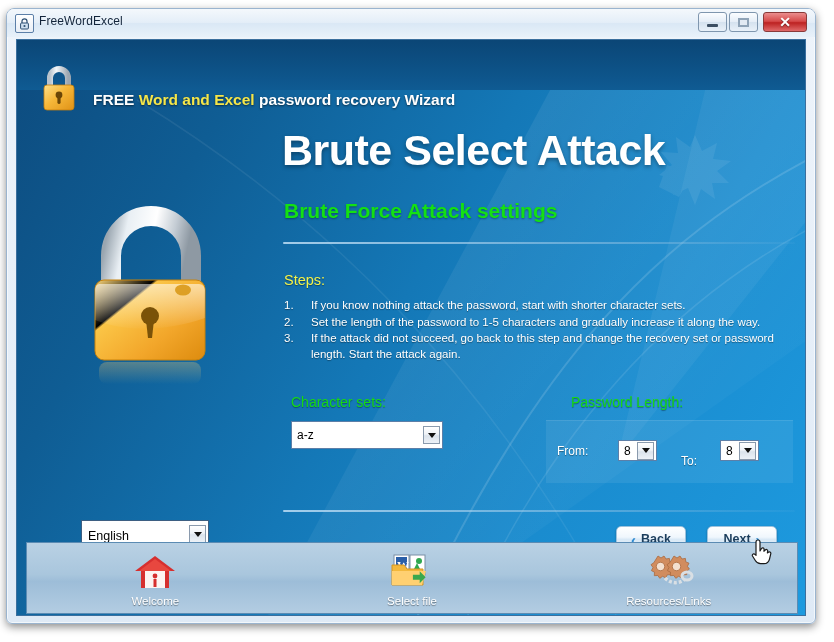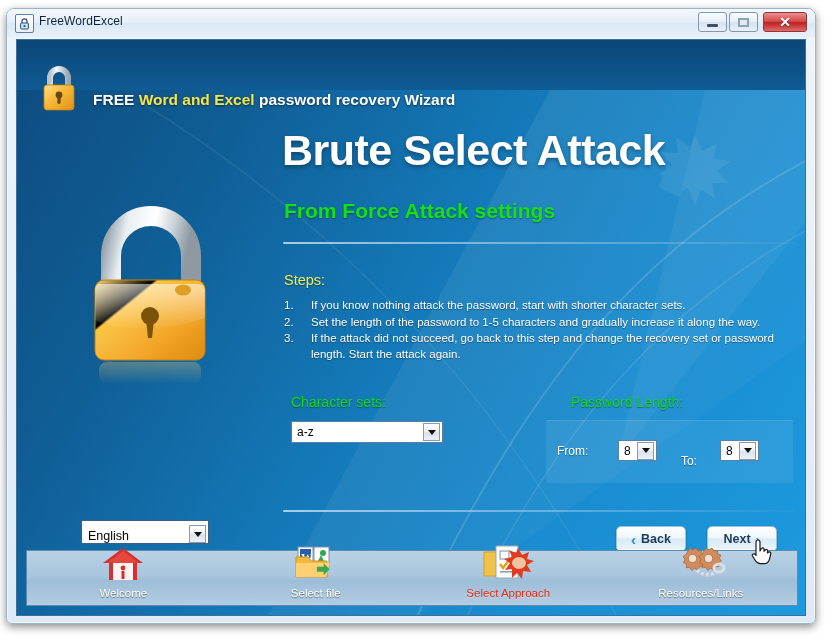--- a/index.html
+++ b/index.html
@@ -131,21 +131,21 @@
     position:absolute;
     font-size:14px; color:#17d817; font-weight:normal;
     text-shadow: 0 1px 1px rgba(0,0,0,0.35);
     white-space:nowrap;
   }
   #label-charsets { left:274px; top:354px; }
   #label-pwlength { left:534px; top:354px;margin-left:20px; }
 
   
   #charset-select {
-    position:absolute; left:274px; top:381px; width:152px; height:22px;
+    position:absolute; left:274px; top:381px; width:152px; height:28px;
     background:#ffffff; border:1px solid #5c7fa8;
     box-sizing:border-box;
     font-size:12px; color:#000000;
     display:flex; align-items:center;
   }
   #charset-select .sel-value { padding-left:5px; flex:1; }
   .combo-arrow-btn {
     width:17px; height:18px; margin-right:2px;
     border:1px solid #8a9aad;
     background: linear-gradient(180deg,#ffffff 0%,#eef2f7 45%,#dbe3ec 55%,#ecf1f7 100%);
@@ -209,22 +209,22 @@
   #btn-next { left:690px; top:486px; width:70px; }
   .chev {
     font-size:15px; font-weight:bold; color:#2f8ad0;
     line-height:1;
   }
   #btn-back .chev { margin-right:5px; }
   #btn-next .chev { margin-left:5px; }
 
   
   #stepbar {
-    position:absolute; left:9px; bottom:9px;
-    width:772px; height:56px;
+    position:absolute; left:9px; bottom:1px;
+    width:772px; height:72px;
     background: linear-gradient(180deg,#b9d1e4 0%,#a9c6dd 45%,#9dbdd8 55%,#b3cde2 100%);
     border:1px solid #5b8bb3;
     box-sizing:border-box;
     display:flex;
   }
   .step-item {
     flex:1; position:relative;
     display:flex; flex-direction:column; align-items:center; justify-content:flex-end;
     padding-bottom:6px;
   }
@@ -340,21 +340,21 @@
       <path d="M52 108 V76 A40 40 0 0 1 132 76 V112" fill="none" stroke="url(#shg)" stroke-width="20" stroke-linecap="round"></path>
       <rect x="36" y="100" width="110" height="80" rx="9" fill="url(#bodyg)" stroke="#c9820b" stroke-width="1"></rect>
       <path d="M40 104 h100 a6 6 0 0 1 6 6 v28 c-40 14 -80 14 -110 2 v-30 a6 6 0 0 1 4 -6 z" fill="url(#glossg)"></path>
       <ellipse cx="124" cy="110" rx="8" ry="5.5" fill="#d79512" opacity="0.85"></ellipse>
       <circle cx="91" cy="136" r="9" fill="#7a5208"></circle>
       <path d="M87 140 h8 l-2 18 h-4 z" fill="#7a5208"></path>
       <rect x="40" y="182" width="102" height="22" rx="8" fill="url(#refl)"></rect>
     </svg>
 
     <div id="page-title">Brute Select Attack</div>
-    <div id="section-subtitle">From Force Attack settings</div>
+    <div id="section-subtitle">Brute Force Attack settings</div>
     <div id="rule-top"></div>
 
     <div id="steps-label">Steps:</div>
     <div id="steps-list">
       <div class="step-row">
         <div class="step-num">1.</div>
         <div class="step-txt">If you know nothing attack the password, start with shorter character sets.</div>
       </div>
       <div class="step-row">
         <div class="step-num">2.</div>
@@ -436,37 +436,20 @@
             <path d="M25 19 l4-8 4 8 z" fill="#2fa84f"></path>
             <circle cx="31" cy="9" r="3" fill="#2fa84f"></circle>
             <path d="M4 13 h12 l3 4 h16 v16 H4 z" fill="#f3b83c" stroke="#d39522"></path>
             <path d="M4 19 h34 l-4 14 H4 z" fill="#ffd071"></path>
             <path d="M34 22 h8 v-4 l7 7 -7 7 v-4 h-8 z" fill="#3aa84e" transform="translate(-4,4) scale(0.85)"></path>
           </svg>
         </div>
         <div class="step-name">Select file</div>
       </div>
 
-      <div class="step-item">
-        <div class="step-icon">
-          <svg width="52" height="42" viewBox="0 0 52 42">
-            <path d="M2 10 h16 v24 H2 z" fill="#f0c24a" stroke="#d2a026"></path>
-            <path d="M14 4 h22 v32 H14 z" fill="#ffffff" stroke="#9aa7b5"></path>
-            <rect x="18" y="9" width="9" height="8" fill="none" stroke="#7b8fa5"></rect>
-            <rect x="29" y="10" width="6" height="1.6" fill="#8fa0b0"></rect>
-            <rect x="29" y="14" width="6" height="1.6" fill="#8fa0b0"></rect>
-            <path d="M18 22 l3 4 6 -8" fill="none" stroke="#e0a41b" stroke-width="2.4"></path>
-            <rect x="29" y="22" width="6" height="1.6" fill="#8fa0b0"></rect>
-            <rect x="18" y="29" width="17" height="1.6" fill="#8fa0b0"></rect>
-            <polygon fill="#e23b20" points="36,6 40,13 47,10 45,17 52,19 45,23 49,30 41,29 40,37 35,31 30,36 30,27 23,28 28,21 22,17 30,15 27,8 34,11"></polygon>
-            <ellipse cx="37" cy="21" rx="7" ry="6" fill="#f2c3a0"></ellipse>
-          </svg>
-        </div>
-        <div class="step-name active">Select Approach</div>
-      </div>
 
 
       <div class="step-item">
         <div class="step-icon">
           <svg width="52" height="40" viewBox="0 0 52 40">
             <g fill="#d18c5e" stroke="#a96a3f" stroke-width="0.8">
               <path d="M15 4 l3 2 3-2 2 3 3.4-.6 .4 3.5 3.2 1.3-1.6 3.1 2 2.8-2.8 2 .2 3.5-3.5.2-1.6 3.1-3.1-1.6-2.8 2-2-2.8-3.5.2.2-3.5-3.1-1.6 1.6-3.1-2-2.8 2.8-2z"></path>
               <circle cx="17.5" cy="14.5" r="4.2" fill="#f3e0d0"></circle>
             </g>
             <g fill="#d18c5e" stroke="#a96a3f" stroke-width="0.8" transform="translate(16,0)">

